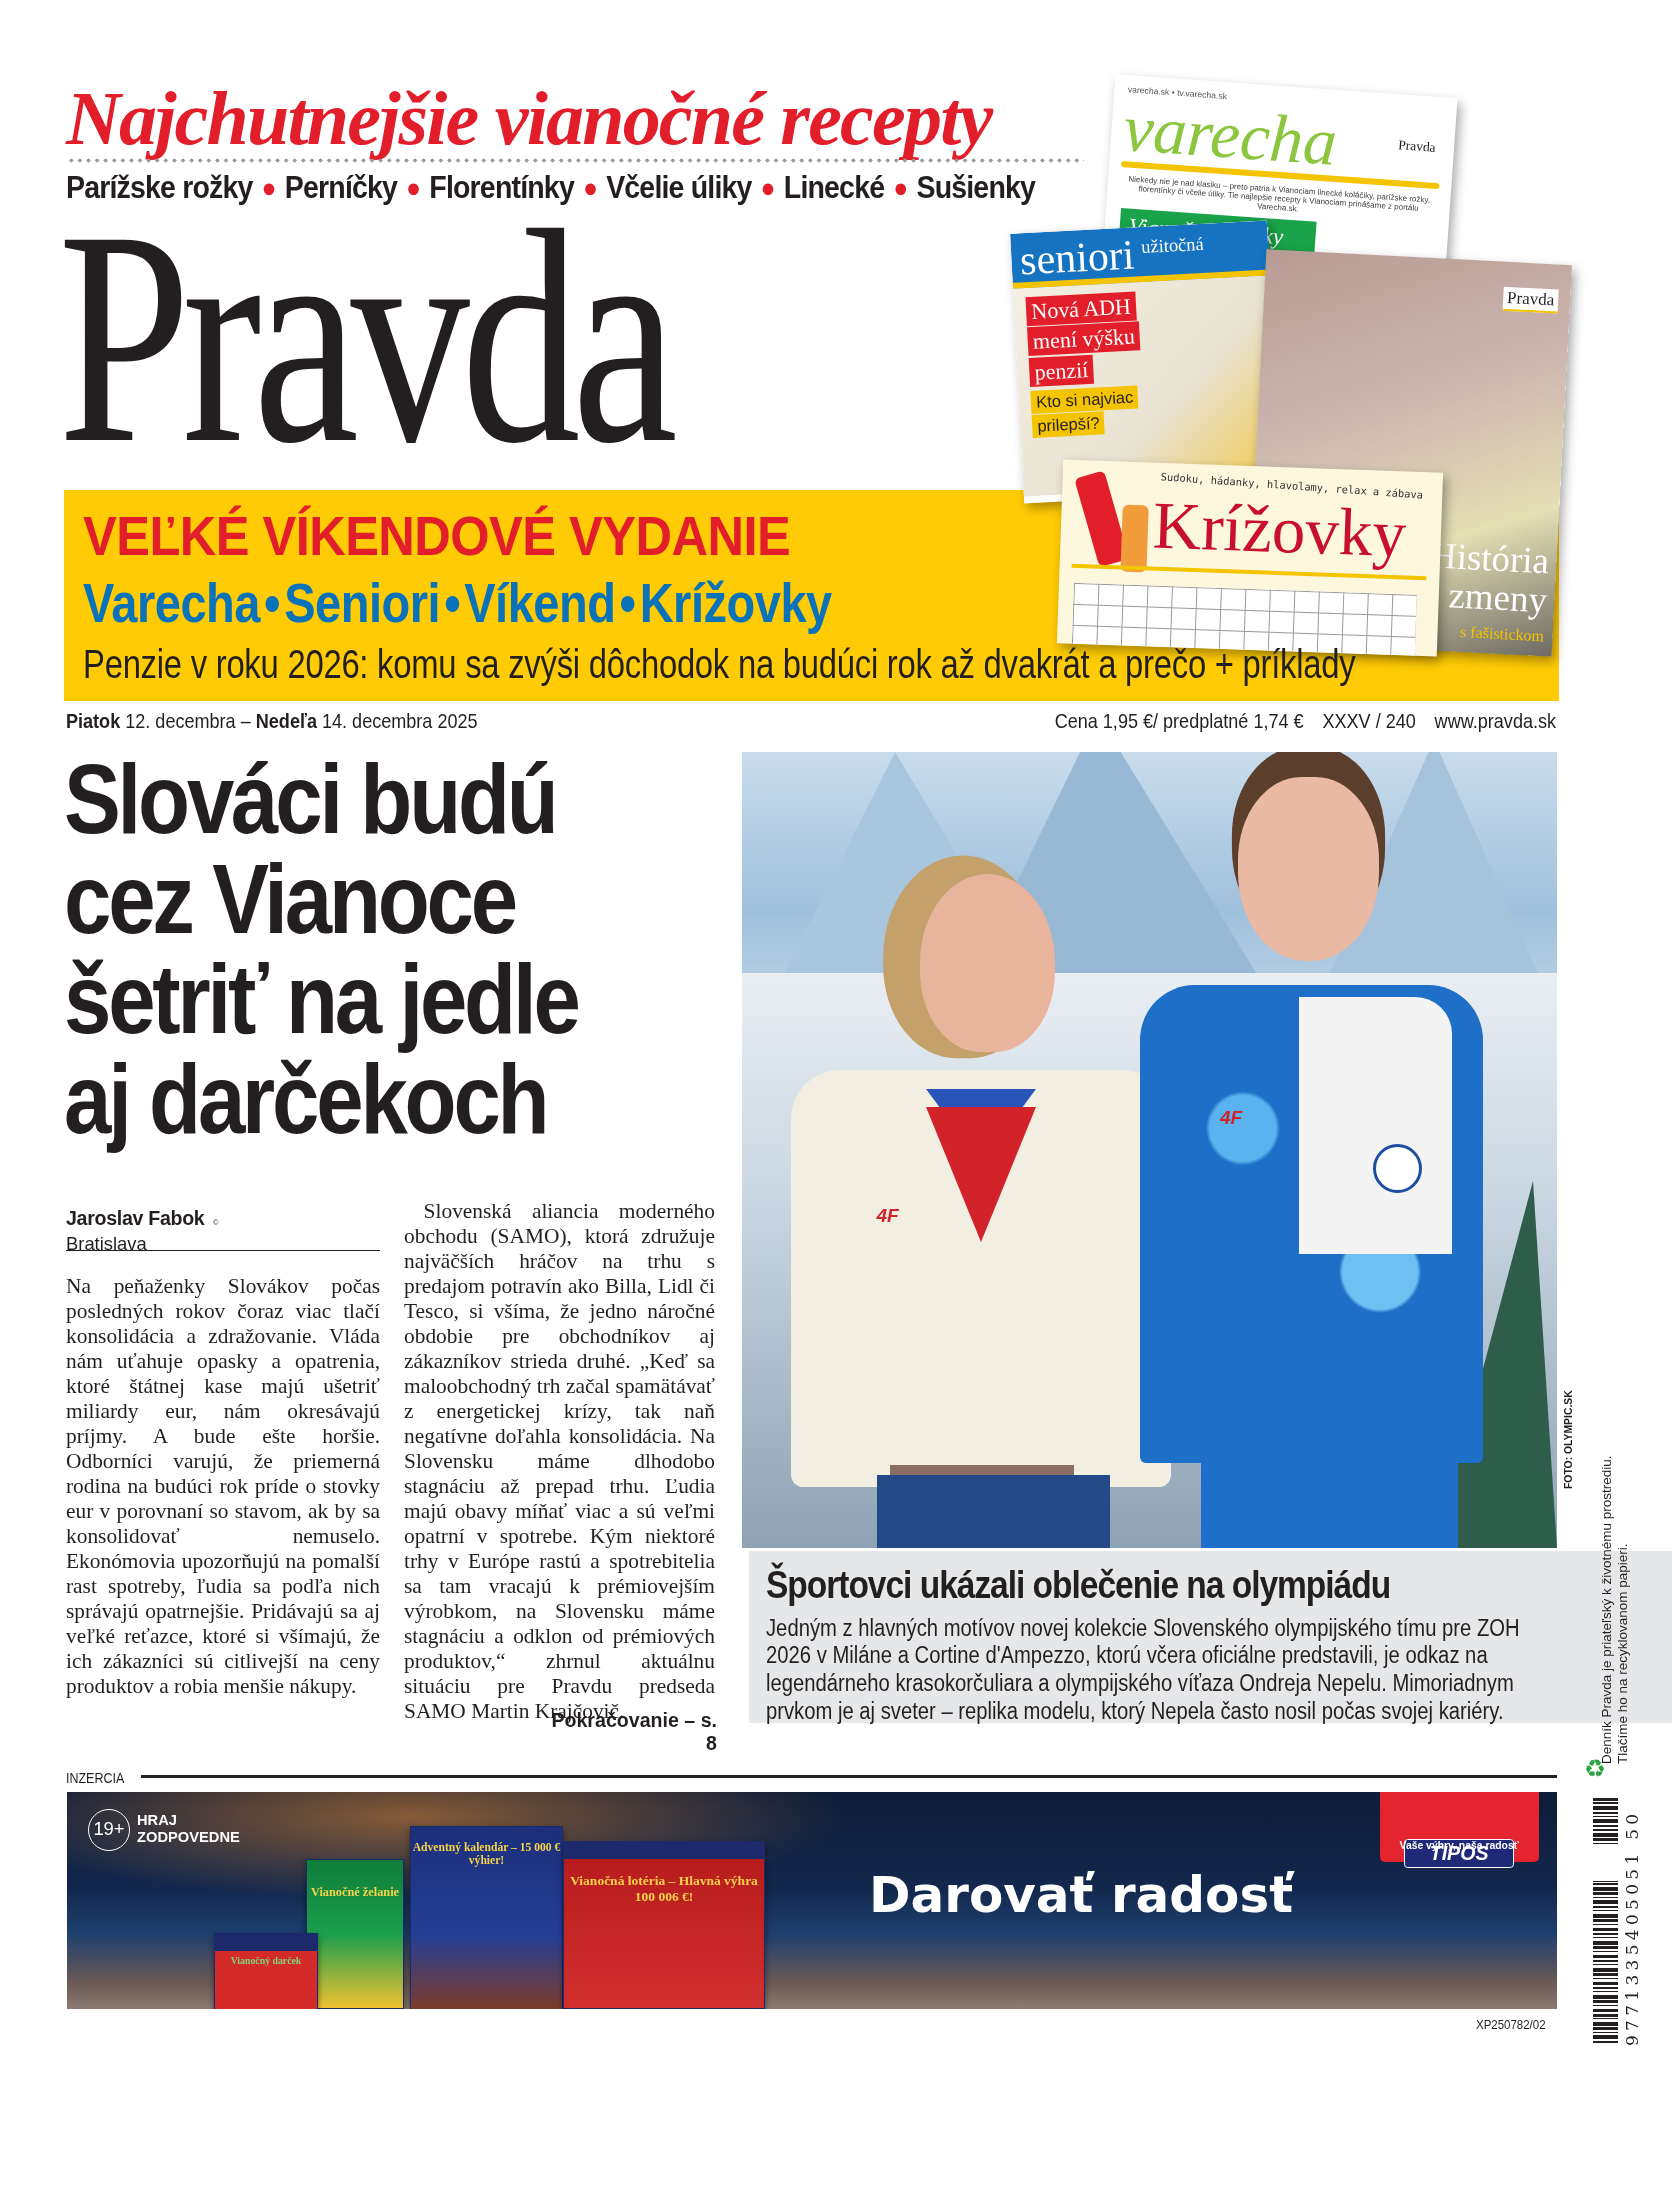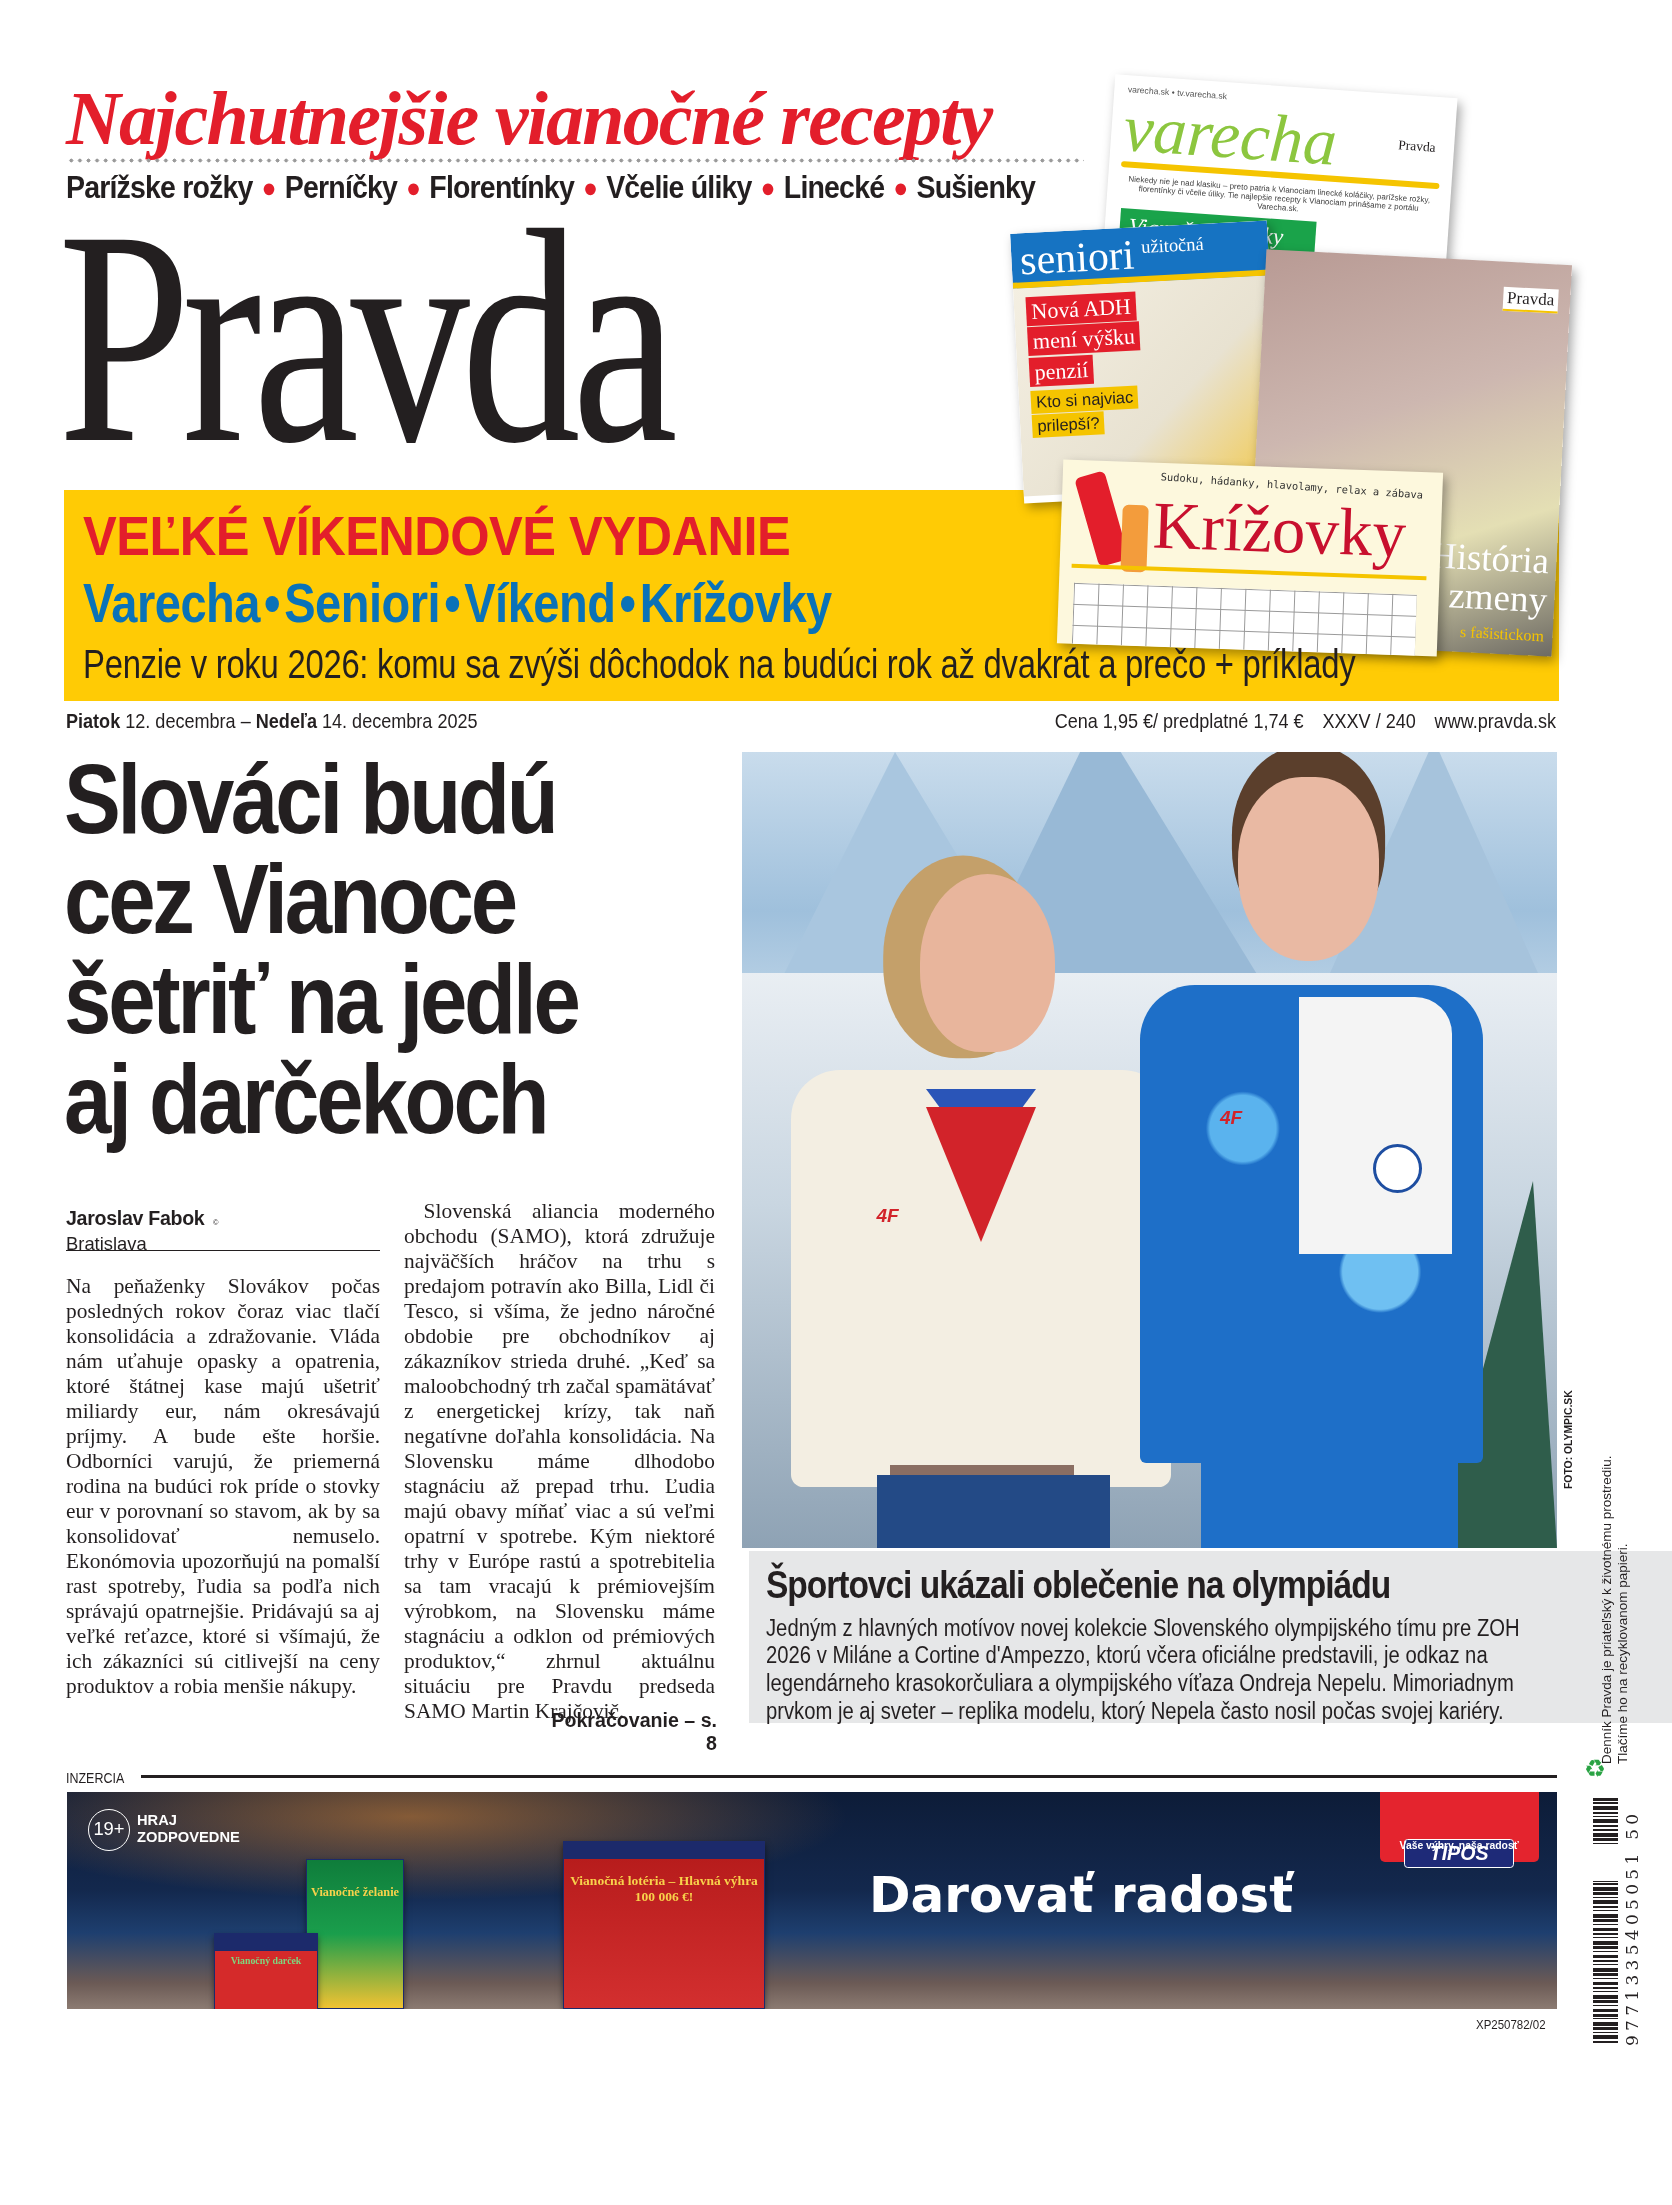--- a/index.html
+++ b/index.html
@@ -302,20 +302,23 @@
   <div class="ad-hraj">
     <div>HRAJ</div>
     <div>ZODPOVEDNE</div>
   </div>
   <div class="ticket t-green">
     <div class="ticket-label" style="top:24.5px;font-size:12.3px">Vianočné želanie</div>
   </div>
   <div class="ticket t-small">
     <div class="ticket-label" style="top:21px;font-size:9.8px;color:#7fd67f">Vianočný darček</div>
   </div>
+  <div class="ticket t-blue">
+    <div class="ticket-label" style="top:13.5px;font-size:11.6px">Adventný kalendár – 15 000 € výhier!</div>
+  </div>
   <div class="ticket t-red">
     <div class="ticket-label" style="top:31px;font-size:13.5px">Vianočná lotéria – Hlavná výhra 100 006 €!</div>
   </div>
   <div class="ad-tipos">
     <div class="tipos-logo">TIPOS</div>
     <div class="tipos-slogan">Vaše výhry, naša radosť</div>
   </div>
   <div class="ad-headline">
     <div>Darovať radosť</div>
   </div>

